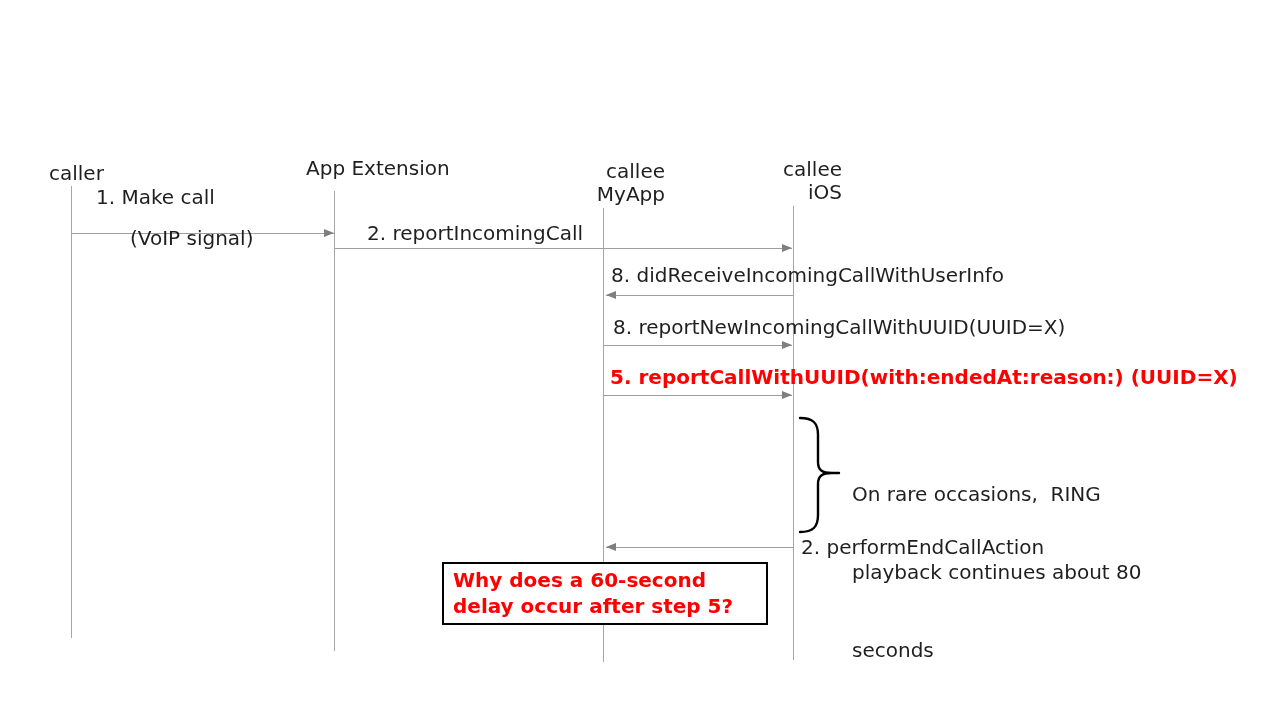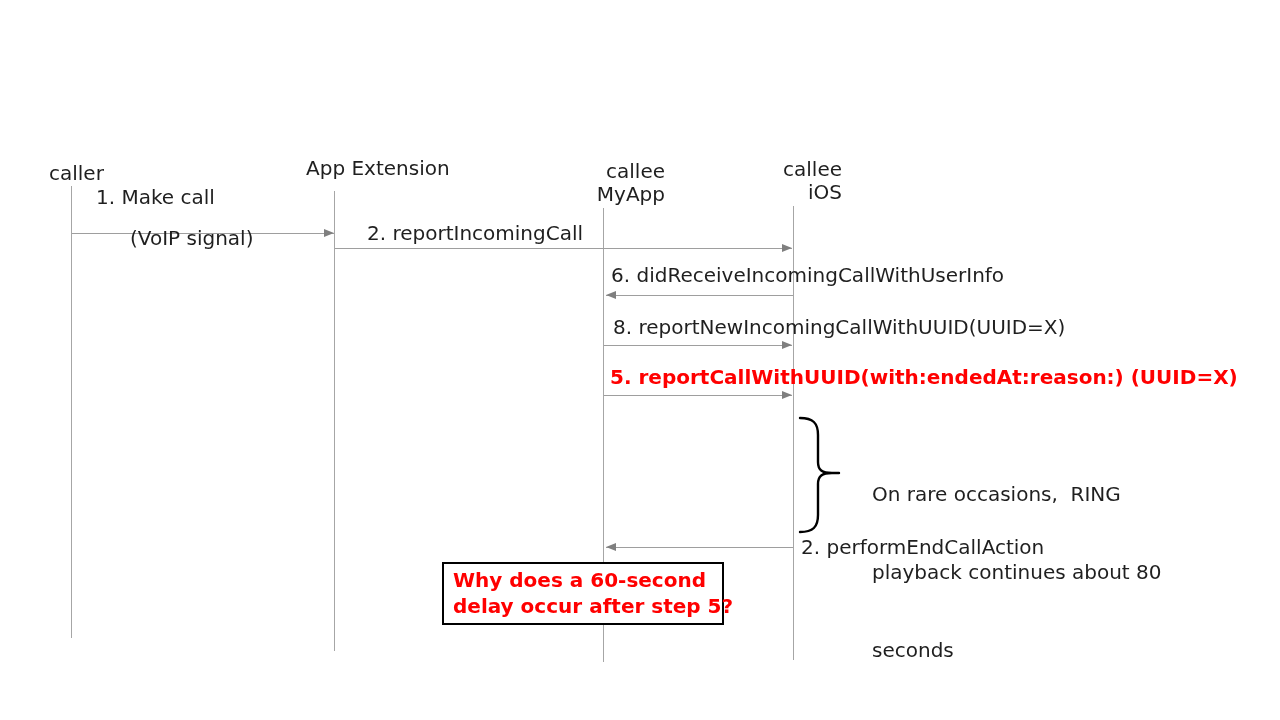--- a/index.html
+++ b/index.html
@@ -32,24 +32,24 @@
   .arrow.right .head{
     right:0;border-left:10px solid #7f7f7f;
   }
   .arrow.left .head{
     left:0;border-right:10px solid #7f7f7f;
   }
   .brace{
     position:absolute;left:796px;top:415px;z-index:2;
   }
   .annotation{
-    position:absolute;left:852px;top:429px;z-index:3;line-height:26px;white-space:pre;margin-left:20px;
+    position:absolute;left:852px;top:429px;z-index:3;line-height:26px;white-space:pre;
   }
   .question-box{
-    position:absolute;left:442px;top:562px;width:282px;box-sizing:border-box;
+    position:absolute;left:442px;top:562px;width:326px;box-sizing:border-box;
     background:#ffffff;border:2px solid #000000;z-index:5;
     padding:3px 9px 4px 9px;
     color:#ff0000;font-weight:bold;line-height:26px;white-space:nowrap;
   }
 </style>
 </head>
 <body>
 
 <div class="canvas">
 
@@ -77,21 +77,21 @@
   <div class="msg-label" style="left:130px;top:227px;">(VoIP signal)</div>
   <div class="arrow right" style="left:72px;top:233px;width:262px;">
     <span class="head"></span>
   </div>
 
   <div class="msg-label" style="left:343px;top:222px;margin-left:24px;">2. reportIncomingCall</div>
   <div class="arrow right" style="left:335px;top:248px;width:457px;">
     <span class="head"></span>
   </div>
 
-  <div class="msg-label" style="left:611px;top:264px;">6. didReceiveIncomingCallWithUserInfo</div>
+  <div class="msg-label" style="left:611px;top:264px;">8. didReceiveIncomingCallWithUserInfo</div>
   <div class="arrow left" style="left:606px;top:295px;width:187px;">
     <span class="head"></span>
   </div>
 
   <div class="msg-label" style="left:613px;top:316px;">8. reportNewIncomingCallWithUUID(UUID=X)</div>
   <div class="arrow right" style="left:604px;top:345px;width:188px;">
     <span class="head"></span>
   </div>
 
   <div class="msg-label red" style="left:610px;top:366px;">5. reportCallWithUUID(with:endedAt:reason:) (UUID=X)</div>

